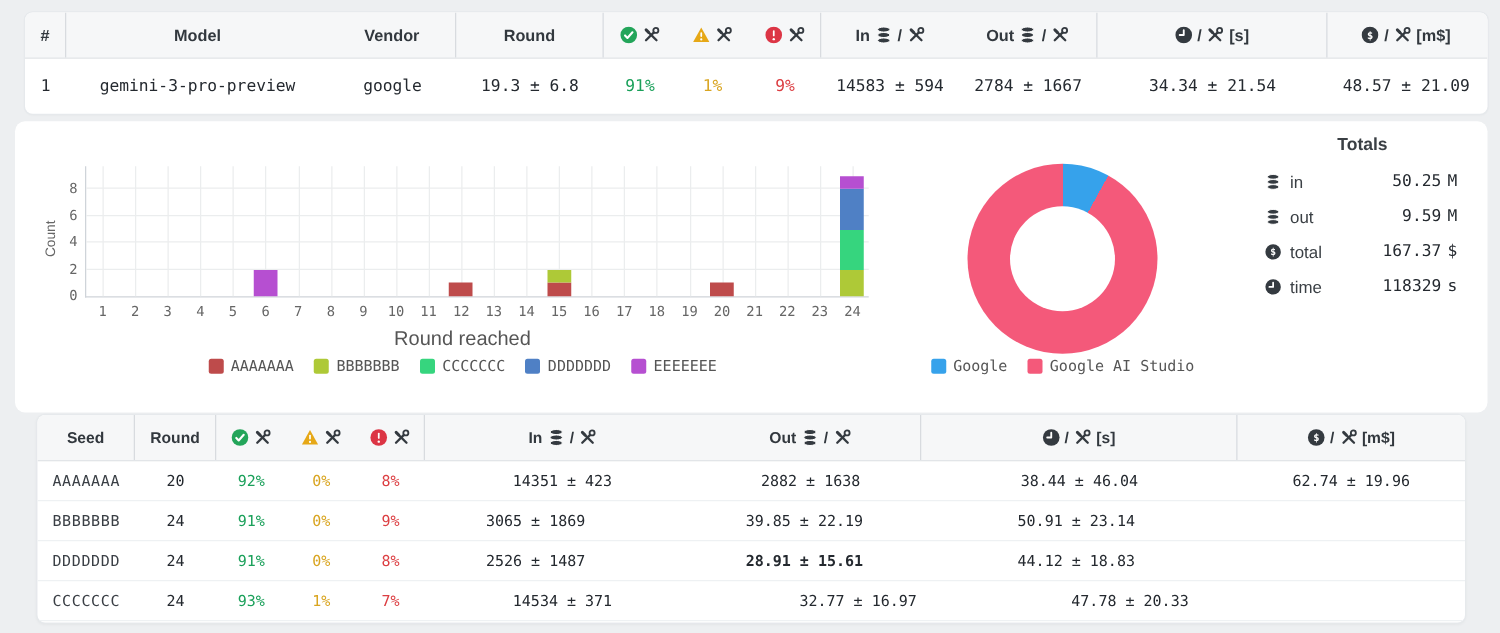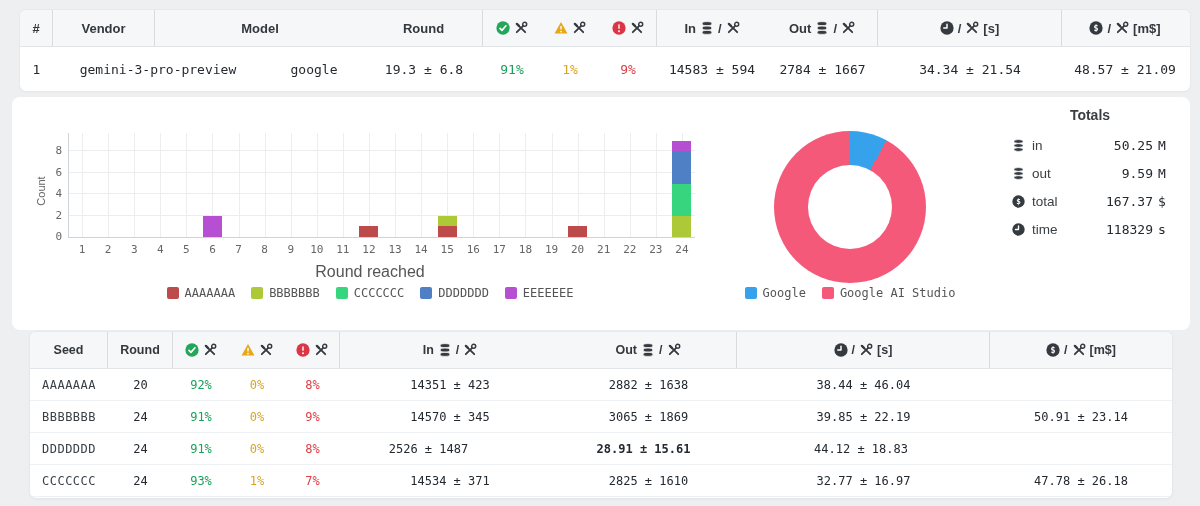--- a/index.html
+++ b/index.html
@@ -71,25 +71,25 @@
 <body>
 
 <div class="page">
 
   <section class="card" id="top-card">
     <div id="top-table">
         <div class="tr thead">
           <div class="th sep" style="width: 33px;">
             <span>#</span>
           </div>
+          <div class="th" style="width: 210px;">
+            <span>Model</span>
+          </div>
           <div class="th sep" style="width: 102px;">
             <span>Vendor</span>
-          </div>
-          <div class="th" style="width: 210px;">
-            <span>Model</span>
           </div>
           <div class="th sep" style="width: 118px;">
             <span>Round</span>
           </div>
           <div class="th" style="width: 58px;">
             <span class="icw">
               <svg width="14" height="14" viewBox="0 0 16 16" style="display:block">
                 <circle cx="8" cy="8" r="7.6" fill="#23a55a"></circle>
                 <path d="M4.6 8.4l2.2 2.3 4.6-5.2" stroke="#fff" stroke-width="1.9" fill="none" stroke-linecap="round" stroke-linejoin="round"></path>
               </svg>
@@ -562,28 +562,28 @@
         </div>
         <div class="tr">
           <div class="td seed" style="width: 78px;">AAAAAAA</div>
           <div class="td" style="width: 65px;">20</div>
           <div class="td ok" style="width: 56px;">92%</div>
           <div class="td warn" style="width: 56px;">0%</div>
           <div class="td err" style="width: 55px;">8%</div>
           <div class="td" style="width: 220px;">14351 ± 423</div>
           <div class="td" style="width: 177px;">2882 ± 1638</div>
           <div class="td" style="width: 253px;">38.44 ± 46.04</div>
+          <div class="td" style="width: 182px;">62.74 ± 19.96</div>
         </div>
         <div class="tr">
           <div class="td seed" style="width: 78px;">BBBBBBB</div>
           <div class="td" style="width: 65px;">24</div>
           <div class="td ok" style="width: 56px;">91%</div>
           <div class="td warn" style="width: 56px;">0%</div>
           <div class="td err" style="width: 55px;">9%</div>
-          <div class="td" style="width: 220px;">14570 ± 345</div>
           <div class="td" style="width: 177px;">3065 ± 1869</div>
           <div class="td" style="width: 253px;">39.85 ± 22.19</div>
           <div class="td" style="width: 182px;">50.91 ± 23.14</div>
         </div>
         <div class="tr">
           <div class="td seed" style="width: 78px;">DDDDDDD</div>
           <div class="td" style="width: 65px;">24</div>
           <div class="td ok" style="width: 56px;">91%</div>
           <div class="td warn" style="width: 56px;">0%</div>
           <div class="td err" style="width: 55px;">8%</div>
@@ -591,20 +591,19 @@
           <div class="td" style="width: 253px; font-weight: bold;">28.91 ± 15.61</div>
           <div class="td" style="width: 182px;">44.12 ± 18.83</div>
         </div>
         <div class="tr">
           <div class="td seed" style="width: 78px;">CCCCCCC</div>
           <div class="td" style="width: 65px;">24</div>
           <div class="td ok" style="width: 56px;">93%</div>
           <div class="td warn" style="width: 56px;">1%</div>
           <div class="td err" style="width: 55px;">7%</div>
           <div class="td" style="width: 220px;">14534 ± 371</div>
-          <div class="td" style="width: 177px;">2825 ± 1610</div>
           <div class="td" style="width: 253px;">32.77 ± 16.97</div>
-          <div class="td" style="width: 182px;">47.78 ± 26.18</div>
+          <div class="td" style="width: 182px;">47.78 ± 20.33</div>
         </div>
       </div>
   </section>
 
 </div>
 
 </body></html>

